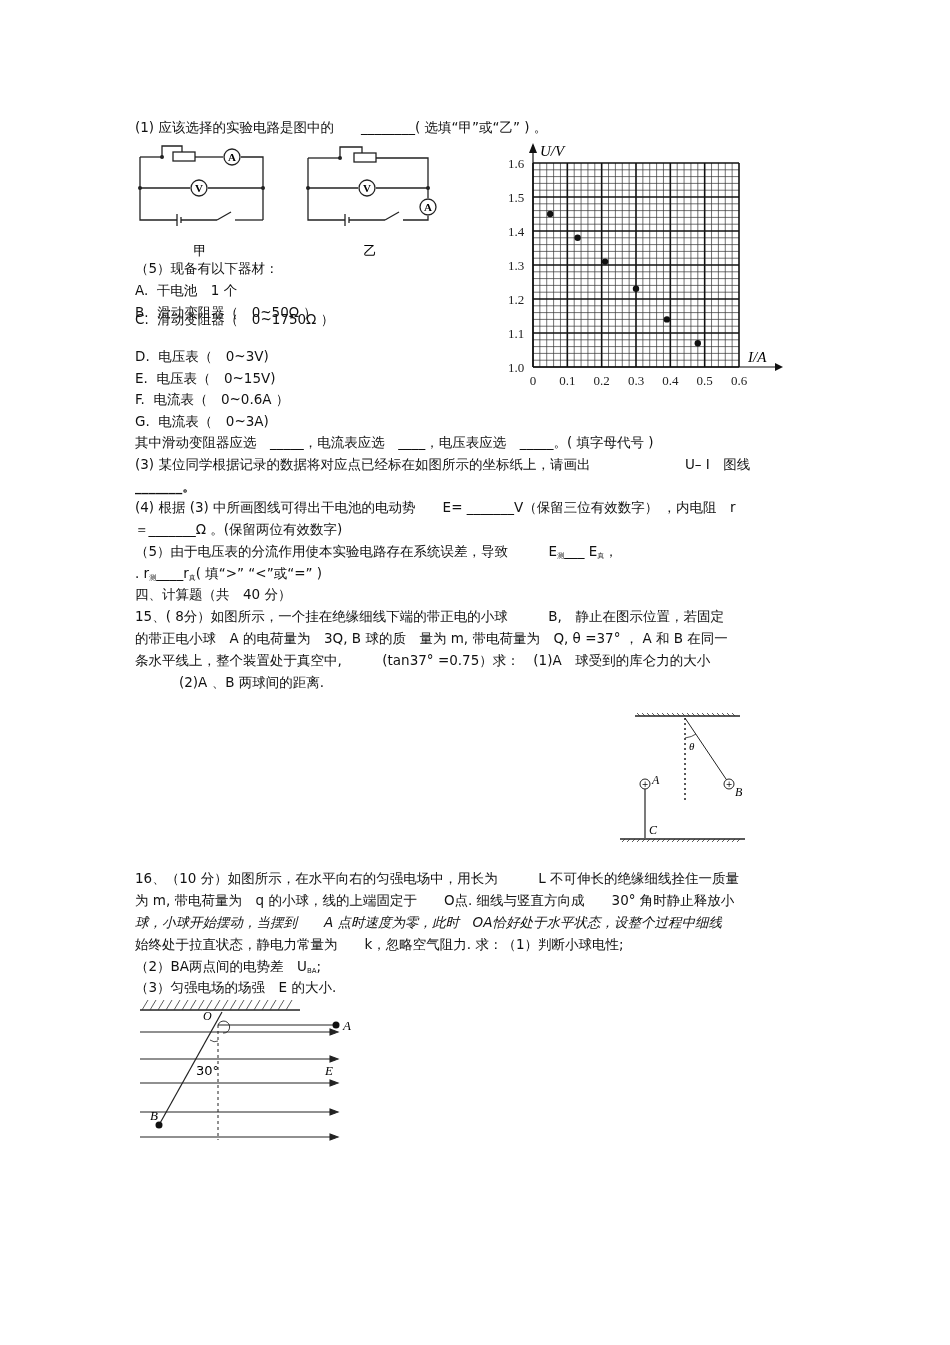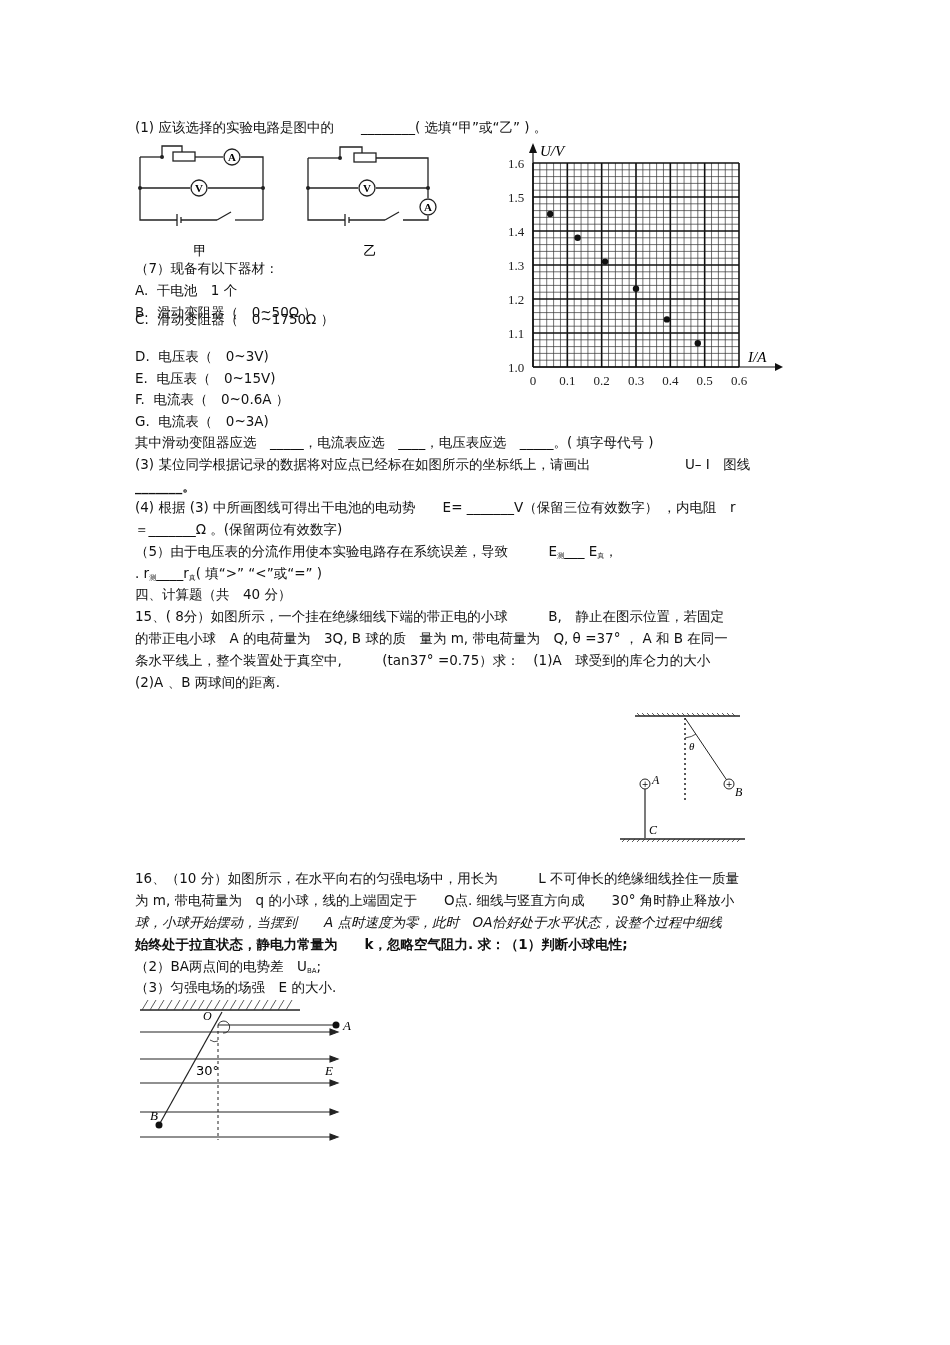--- a/index.html
+++ b/index.html
@@ -160,21 +160,21 @@
   <g id="points" fill="#111">
       <circle cx="50.16666666666667" cy="74.00000000000006" r="3.2"></circle>
       <circle cx="77.63333333333333" cy="97.80000000000004" r="3.2"></circle>
       <circle cx="105.1" cy="121.6" r="3.2"></circle>
       <circle cx="136" cy="148.8" r="3.2"></circle>
       <circle cx="166.9" cy="179.40000000000003" r="3.2"></circle>
       <circle cx="197.8" cy="203.2" r="3.2"></circle>
     </g>
 </svg>
 
-<div class="line" style="top:259px;">（7）现备有以下器材：</div>
+<div class="line" style="top:259px;">（5）现备有以下器材：</div>
 <div class="line" style="top:281px;">A.  干电池　1 个</div>
 <div class="line" style="top:303px;">B.  滑动变阻器（　0~50Ω ）</div>
 <div class="line" style="top:310px;">C.  滑动变阻器（　0~1750Ω ）</div>
 <div class="line" style="top:347px;">D.  电压表（　0~3V)</div>
 <div class="line" style="top:369px;">E.  电压表（　0~15V)</div>
 <div class="line" style="top:390px;">F.  电流表（　0~0.6A ）</div>
 <div class="line" style="top:412px;">G.  电流表（　0~3A)</div>
 <div class="line" style="top:433px;">其中滑动变阻器应选　_____，电流表应选　____，电压表应选　_____。( 填字母代号 )</div>
 
 <div class="line" style="top:455px;">(3) 某位同学根据记录的数据将对应点已经标在如图所示的坐标纸上，请画出　　　　　　　U– I　图线</div>
@@ -184,21 +184,21 @@
 <div class="line" style="top:520px;">＝_______Ω 。(保留两位有效数字)</div>
 
 <div class="line" style="top:542px;"><span>（5）由于电压表的分流作用使本实验电路存在系统误差，导致　　　E</span><span class="sub">测</span><span>___ E</span><span class="sub">真</span><span>，</span></div>
 <div class="line" style="top:564px;"><span>. r</span><span class="sub">测</span><span>____r</span><span class="sub">真</span><span>( 填“&gt;” “&lt;”或“=” )</span></div>
 
 <div class="line" style="top:585px;">四、计算题（共　40 分）</div>
 
 <div class="line" style="top:607px;">15、( 8分）如图所示，一个挂在绝缘细线下端的带正电的小球　　　B,　静止在图示位置，若固定</div>
 <div class="line" style="top:629px;">的带正电小球　A 的电荷量为　3Q, B 球的质　量为 m, 带电荷量为　Q, θ =37° ， A 和 B 在同一</div>
 <div class="line" style="top:651px;">条水平线上，整个装置处于真空中,　　　(tan37° =0.75）求：　(1)A　球受到的库仑力的大小</div>
-<div class="line" style="top:673px;">(2)A 、B 两球间的距离.</div>
+<div class="line" style="top:673px;margin-left:44px;">(2)A 、B 两球间的距离.</div>
 
 <svg style="left:600px;top:700px;" width="180" height="150">
   <line x1="35" y1="16" x2="140" y2="16" stroke="#222" stroke-width="1.3"></line>
   <g stroke="#333" stroke-width="0.8">
     <line x1="37" y1="13" x2="40" y2="16"></line>
       <line x1="42" y1="13" x2="45" y2="16"></line>
       <line x1="47" y1="13" x2="50" y2="16"></line>
       <line x1="52" y1="13" x2="55" y2="16"></line>
       <line x1="57" y1="13" x2="60" y2="16"></line>
       <line x1="62" y1="13" x2="65" y2="16"></line>
@@ -254,21 +254,21 @@
       <line x1="122" y1="142" x2="125" y2="139"></line>
       <line x1="127" y1="142" x2="130" y2="139"></line>
       <line x1="132" y1="142" x2="135" y2="139"></line>
       <line x1="137" y1="142" x2="140" y2="139"></line>
   </g>
 </svg>
 
 <div class="line" style="top:869px;">16、（10 分）如图所示，在水平向右的匀强电场中，用长为　　　L 不可伸长的绝缘细线拴住一质量</div>
 <div class="line" style="top:891px;">为 m, 带电荷量为　q 的小球，线的上端固定于　　O点. 细线与竖直方向成　　30° 角时静止释放小</div>
 <div class="line" style="top:913px;font-style:italic;">球，小球开始摆动，当摆到　　A 点时速度为零，此时　OA恰好处于水平状态，设整个过程中细线</div>
-<div class="line" style="top:935px;font-weight:bold;">始终处于拉直状态，静电力常量为　　k，忽略空气阻力. 求：（1）判断小球电性;</div>
+<div class="line" style="top:935px;">始终处于拉直状态，静电力常量为　　k，忽略空气阻力. 求：（1）判断小球电性;</div>
 <div class="line" style="top:957px;"><span>（2）BA两点间的电势差　U</span><span class="sub">BA</span><span>;</span></div>
 <div class="line" style="top:978px;">（3）匀强电场的场强　E 的大小.</div>
 
 <svg style="left:130px;top:995px;" width="240" height="150">
   <line x1="10" y1="15" x2="170" y2="15" stroke="#222" stroke-width="1.5"></line>
   <g stroke="#333" stroke-width="0.8">
     <line x1="12" y1="15" x2="18" y2="5"></line>
       <line x1="20" y1="15" x2="26" y2="5"></line>
       <line x1="28" y1="15" x2="34" y2="5"></line>
       <line x1="36" y1="15" x2="42" y2="5"></line>

